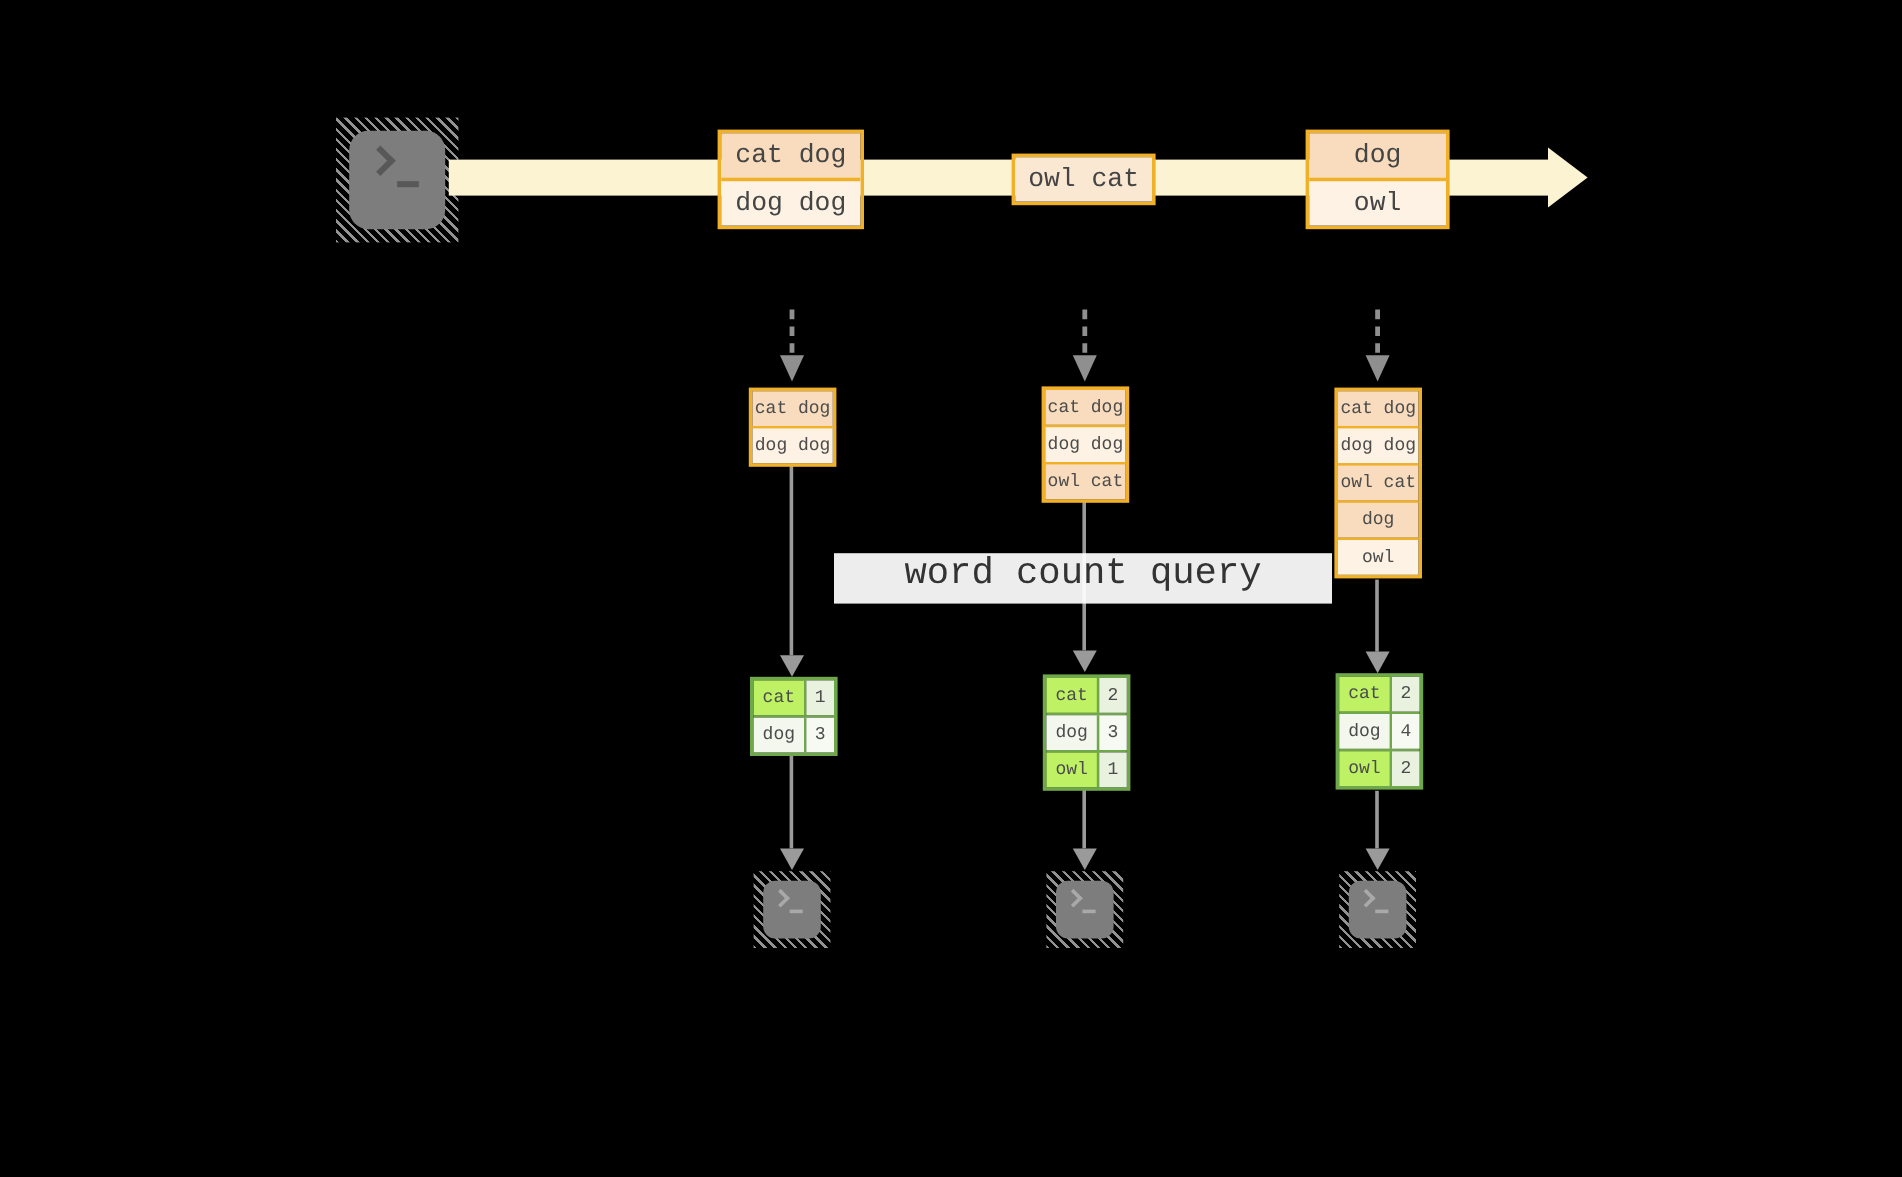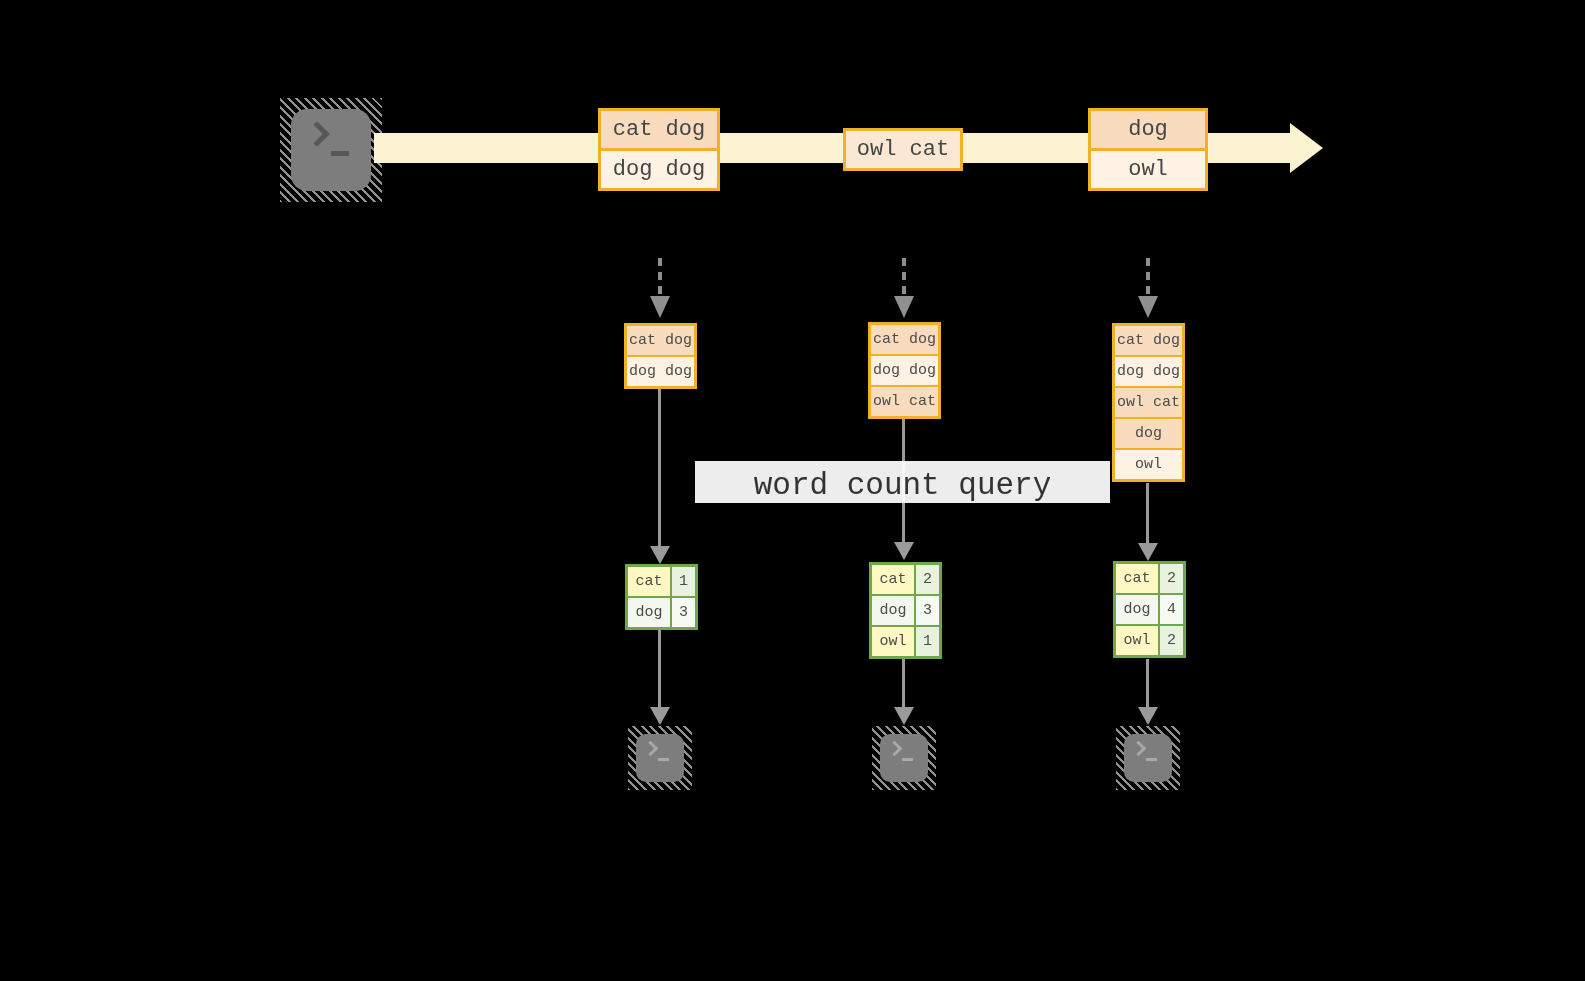--- a/index.html
+++ b/index.html
@@ -45,21 +45,21 @@
              border-top:22px solid #8f8f8f;margin-top:2px;}
 
   
   .stack{position:absolute;width:73px;border:3px solid #f0b028;box-sizing:border-box;z-index:6;}
   .st1{left:624px;top:323px;} .st2{left:868px;top:322px;} .st3{left:1112px;top:323px;}
   .wrow{height:29px;line-height:29px;text-align:center;font-size:15px;color:#4c4c4c;}
   .wrow + .wrow{border-top:2px solid #f0b028;}
 
   
   .banner{position:absolute;left:695px;top:461px;width:415px;height:42px;z-index:4;
-          background:rgba(255,255,255,0.93);display:flex;align-items:flex-end;justify-content:center;
+          background:rgba(255,255,255,0.93);display:flex;align-items:flex-start;justify-content:center;
           font-size:31px;color:#333;}
 
   
   .varrow{position:absolute;width:20px;z-index:2;}
   .vshaft{width:3px;background:#9a9a9a;margin-left:8px;}
   .vhead{width:0;height:0;border-left:10px solid transparent;border-right:10px solid transparent;
          border-top:18px solid #9a9a9a;}
   .va-mid1{left:650px;top:387px;} .va-mid1 .vshaft{height:159px;}
   .va-mid2{left:894px;top:418px;} .va-mid2 .vshaft{height:124px;}
   .va-mid3{left:1138px;top:483px;} .va-mid3 .vshaft{height:60px;}
@@ -67,21 +67,21 @@
   .va-bot2{left:894px;top:658px;} .va-bot2 .vshaft{height:49px;}
   .va-bot3{left:1138px;top:659px;} .va-bot3 .vshaft{height:48px;}
 
   
   .wtable{position:absolute;width:73px;border:3px solid #6fa74b;box-sizing:border-box;z-index:3;}
   .wt1{left:625px;top:564px;} .wt2{left:869px;top:562px;} .wt3{left:1113px;top:561px;}
   .trow{display:flex;height:29px;line-height:29px;font-size:15px;color:#4c4c4c;}
   .trow + .trow{border-top:2px solid #6fa74b;}
   .tkey{width:42px;text-align:center;border-right:2px solid #6fa74b;}
   .tval{flex:1;text-align:center;}
-  .trow.g-tint .tkey{background:#fef9c3;} .trow.g-tint .tval{background:#e9f1df;}
+  .trow.g-tint .tkey{background:#bef264;} .trow.g-tint .tval{background:#e9f1df;}
   .trow.g-white .tkey{background:#f3f7ee;} .trow.g-white .tval{background:#f7faf3;}
 </style>
 </head>
 <body>
 
 <div class="canvas">
 
   <div class="term term-src">
     <div class="term-body">
       <div class="chev"></div>

